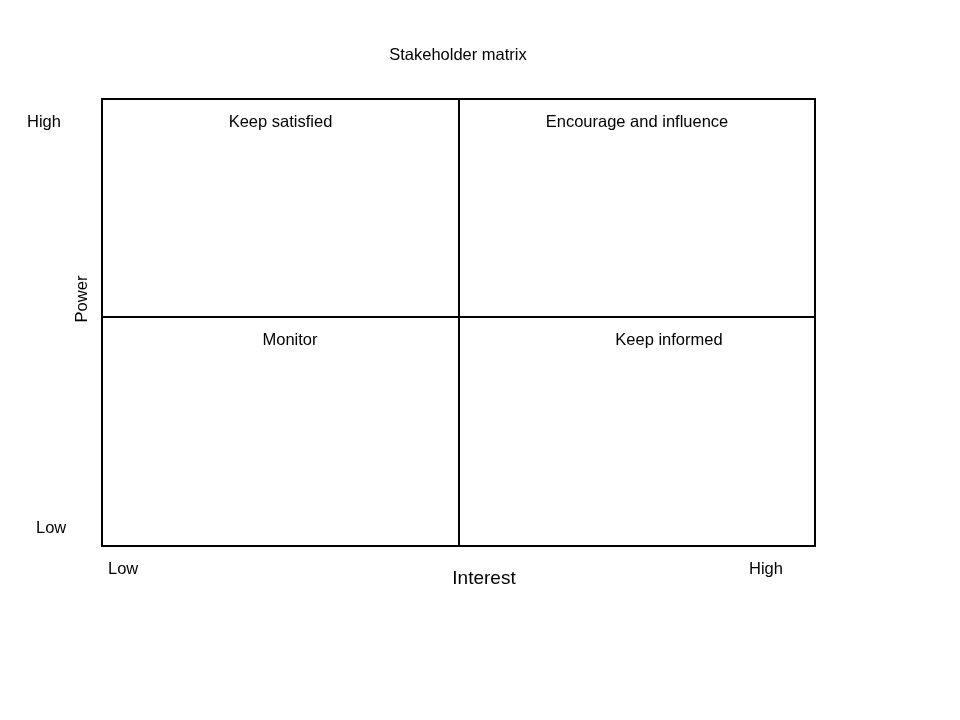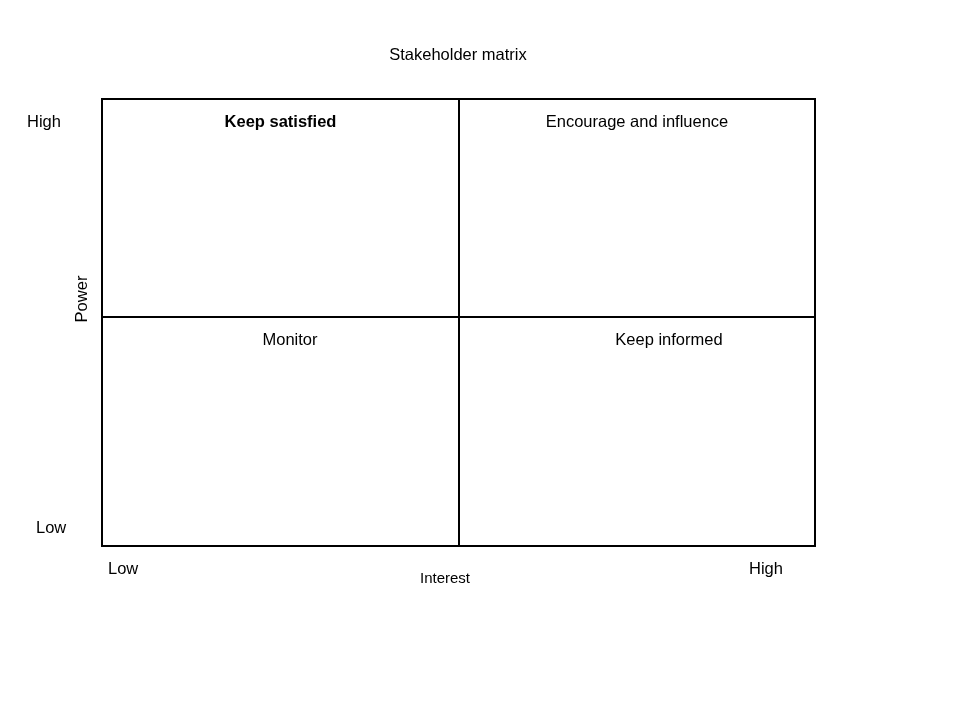--- a/index.html
+++ b/index.html
@@ -63,21 +63,21 @@
     height: 2px;
     background: #000000;
   }
 
   
   .quadrant {
     position: absolute;
     box-sizing: border-box;
     display: block;
   }
-  .q-tl { left: 0;     top: 0;     width: 355px; height: 216px; font-weight: bold; }
+  .q-tl { left: 0;     top: 0;     width: 355px; height: 216px; }
   .q-tr { left: 357px; top: 0;     width: 354px; height: 216px; }
   .q-bl { left: 0;     top: 218px; width: 374px; height: 227px; }
   .q-br { left: 357px; top: 218px; width: 354px; height: 227px; margin-left: 32px; }
 
   .quadrant-label {
     position: absolute;
     left: 0;
     top: 10px;
     width: 100%;
     text-align: center;
@@ -114,24 +114,25 @@
   .y-tick-high { left: 27px; top: 110px; }
   .y-tick-low  { left: 36px; top: 516px; }
 
   
   .x-axis-title {
     position: absolute;
     left: 0;
     top: 567px;
     width: 890px;
     text-align: center;
-    font-size: 15px;
+    font-size: 19px;
     line-height: 22px;
     color: #000000;
     white-space: nowrap;
+    padding-left: 39px;
   }
   .x-tick {
     position: absolute;
     font-size: 16.5px;
     line-height: 22px;
     color: #000000;
     white-space: nowrap;
   }
   .x-tick-low  { left: 108px; top: 557px; }
   .x-tick-high { left: 749px; top: 557px; }

